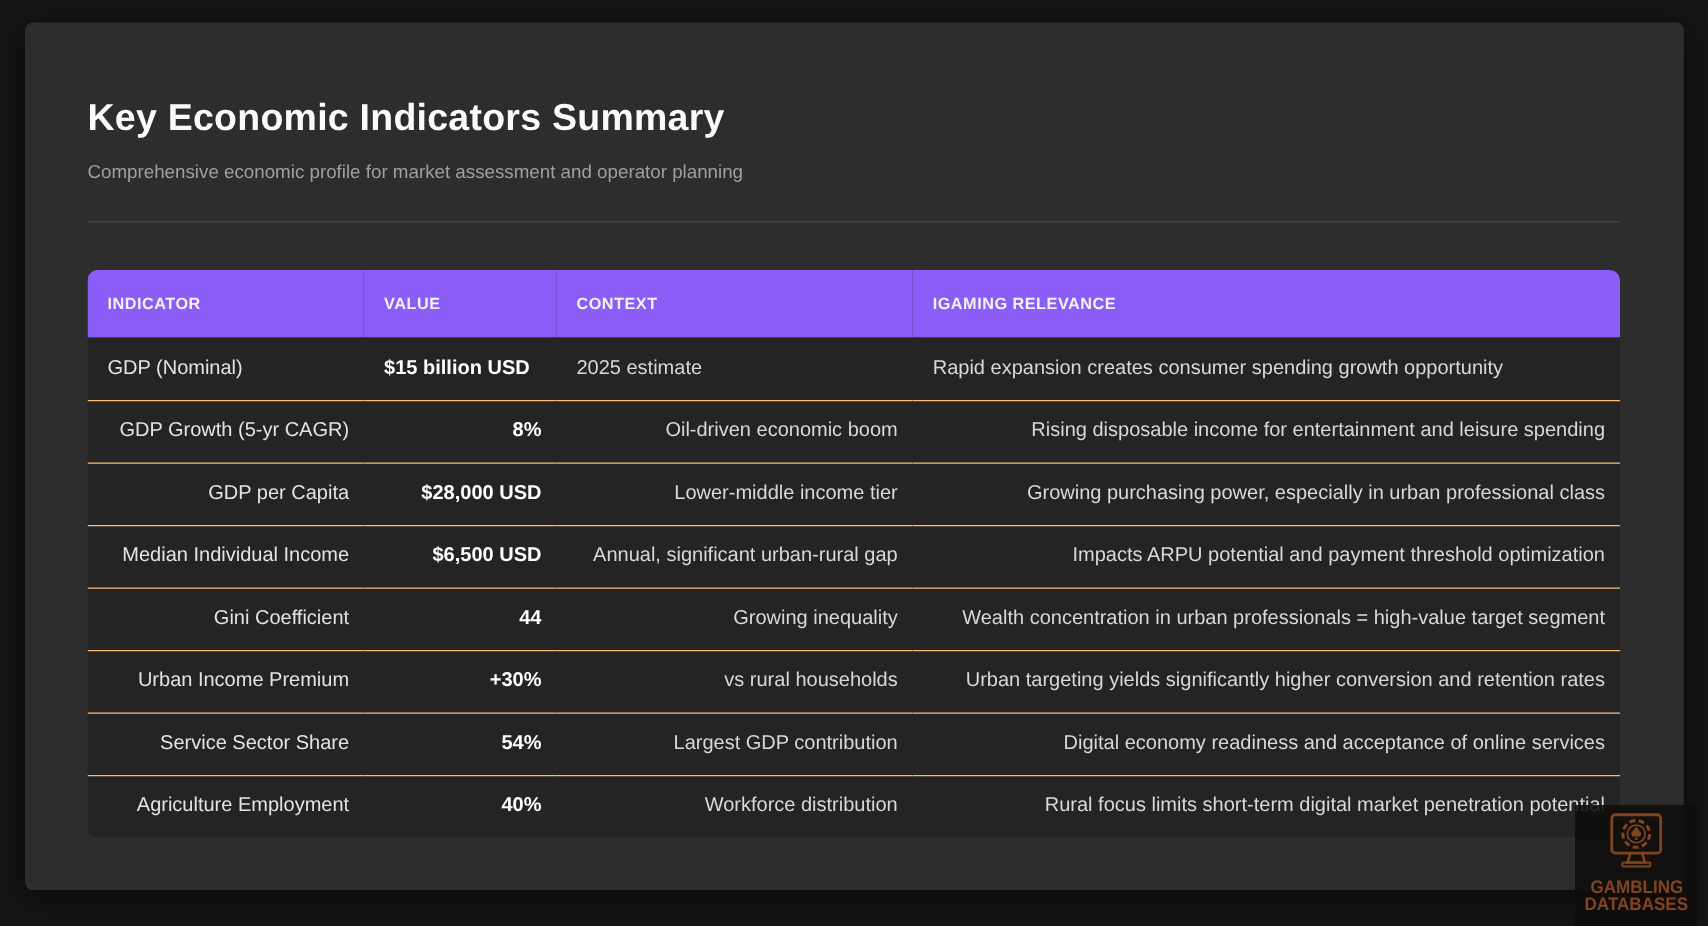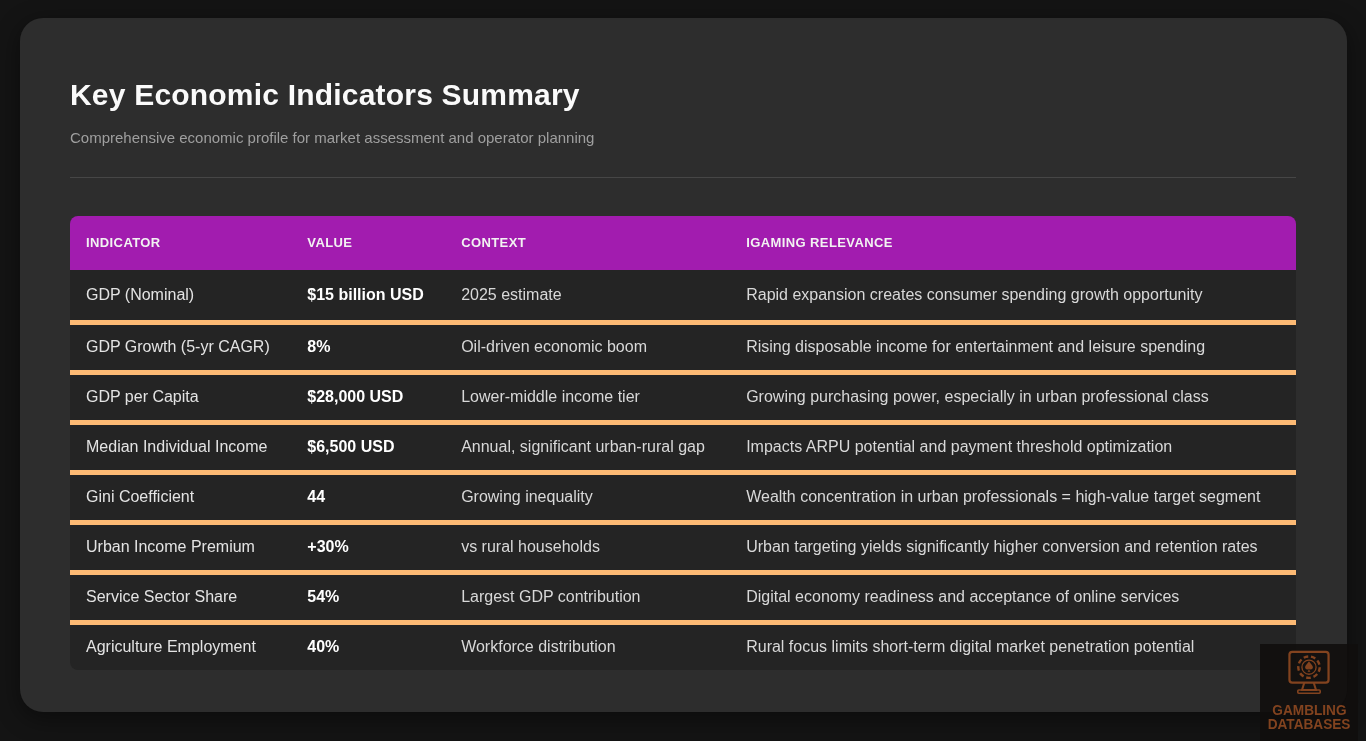--- a/index.html
+++ b/index.html
@@ -19,21 +19,21 @@
     background: #141414;
   }
 
   .card {
     position: absolute;
     left: 20px;
     top: 18px;
     width: 1327px;
     height: 694px;
     background: #2d2d2d;
-    border-radius: 23px;
+    border-radius: 6px;
     box-shadow: 0 6px 24px rgba(0,0,0,0.45);
     padding: 60px 51px 0 50px;
   }
 
   .page-title {
     color: #fafafa;
     font-size: 30px;
     font-weight: 700;
     letter-spacing: 0.2px;
     line-height: 1.15;
@@ -64,21 +64,21 @@
     border-spacing: 0;
     table-layout: fixed;
   }
 
   col.c-indicator { width: 18.05%; }
   col.c-value     { width: 12.55%; }
   col.c-context   { width: 23.25%; }
   col.c-relevance { width: 46.15%; }
 
   thead th {
-    background: #a21caf;
+    background: #8b5cf6;
     height: 54px;
     text-align: left;
     vertical-align: middle;
     padding: 0 12px 0 16px;
     color: #f2f2f2;
     font-size: 13px;
     font-weight: 700;
     letter-spacing: 0.4px;
     text-transform: uppercase;
     white-space: nowrap;
@@ -87,21 +87,21 @@
   tbody td {
     background: #242424;
     height: 50px;
     vertical-align: middle;
     padding: 0 12px 0 16px;
     font-size: 16px;
     white-space: nowrap;
     overflow: hidden;
   }
 
-  tbody tr + tr td { border-top: 5px solid #fdba74; }
+  tbody tr + tr td { border-top: 1px solid #fdba74; text-align: right; }
 
   td.cell-indicator { color: #e3e3e3; }
   td.cell-value     { color: #ffffff; font-weight: 700; }
   td.cell-context   { color: #d8d8d8; }
   td.cell-relevance { color: #d8d8d8; }
 
   .watermark {
     position: absolute;
     right: 8px;
     bottom: 0;

